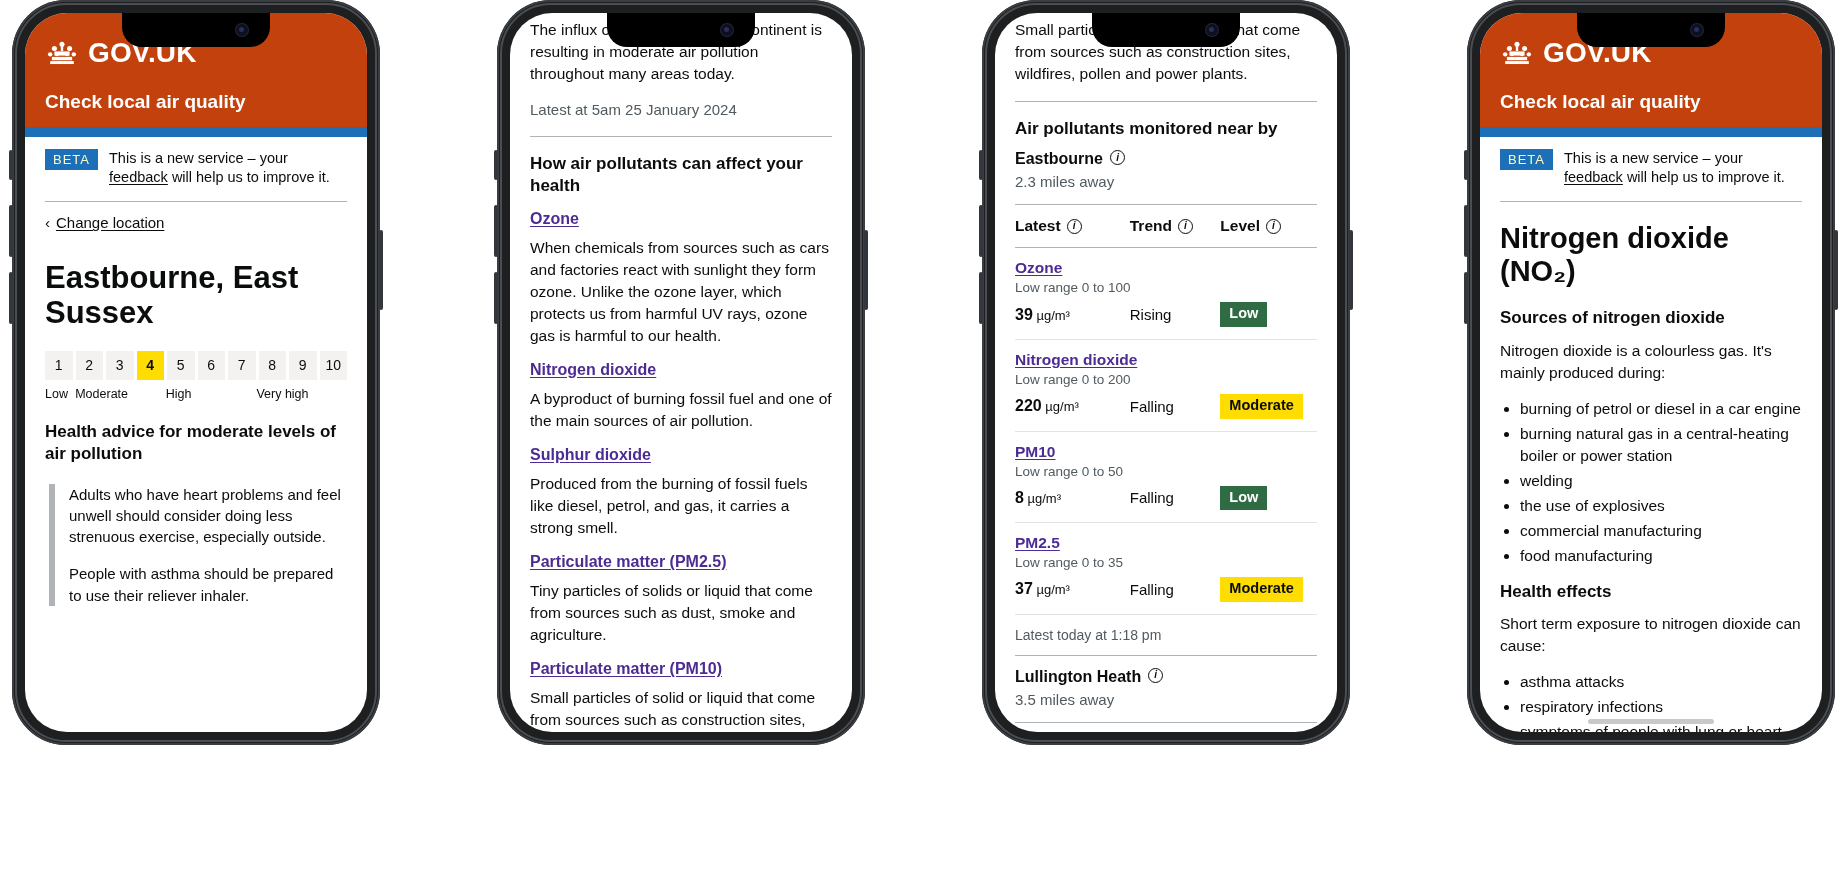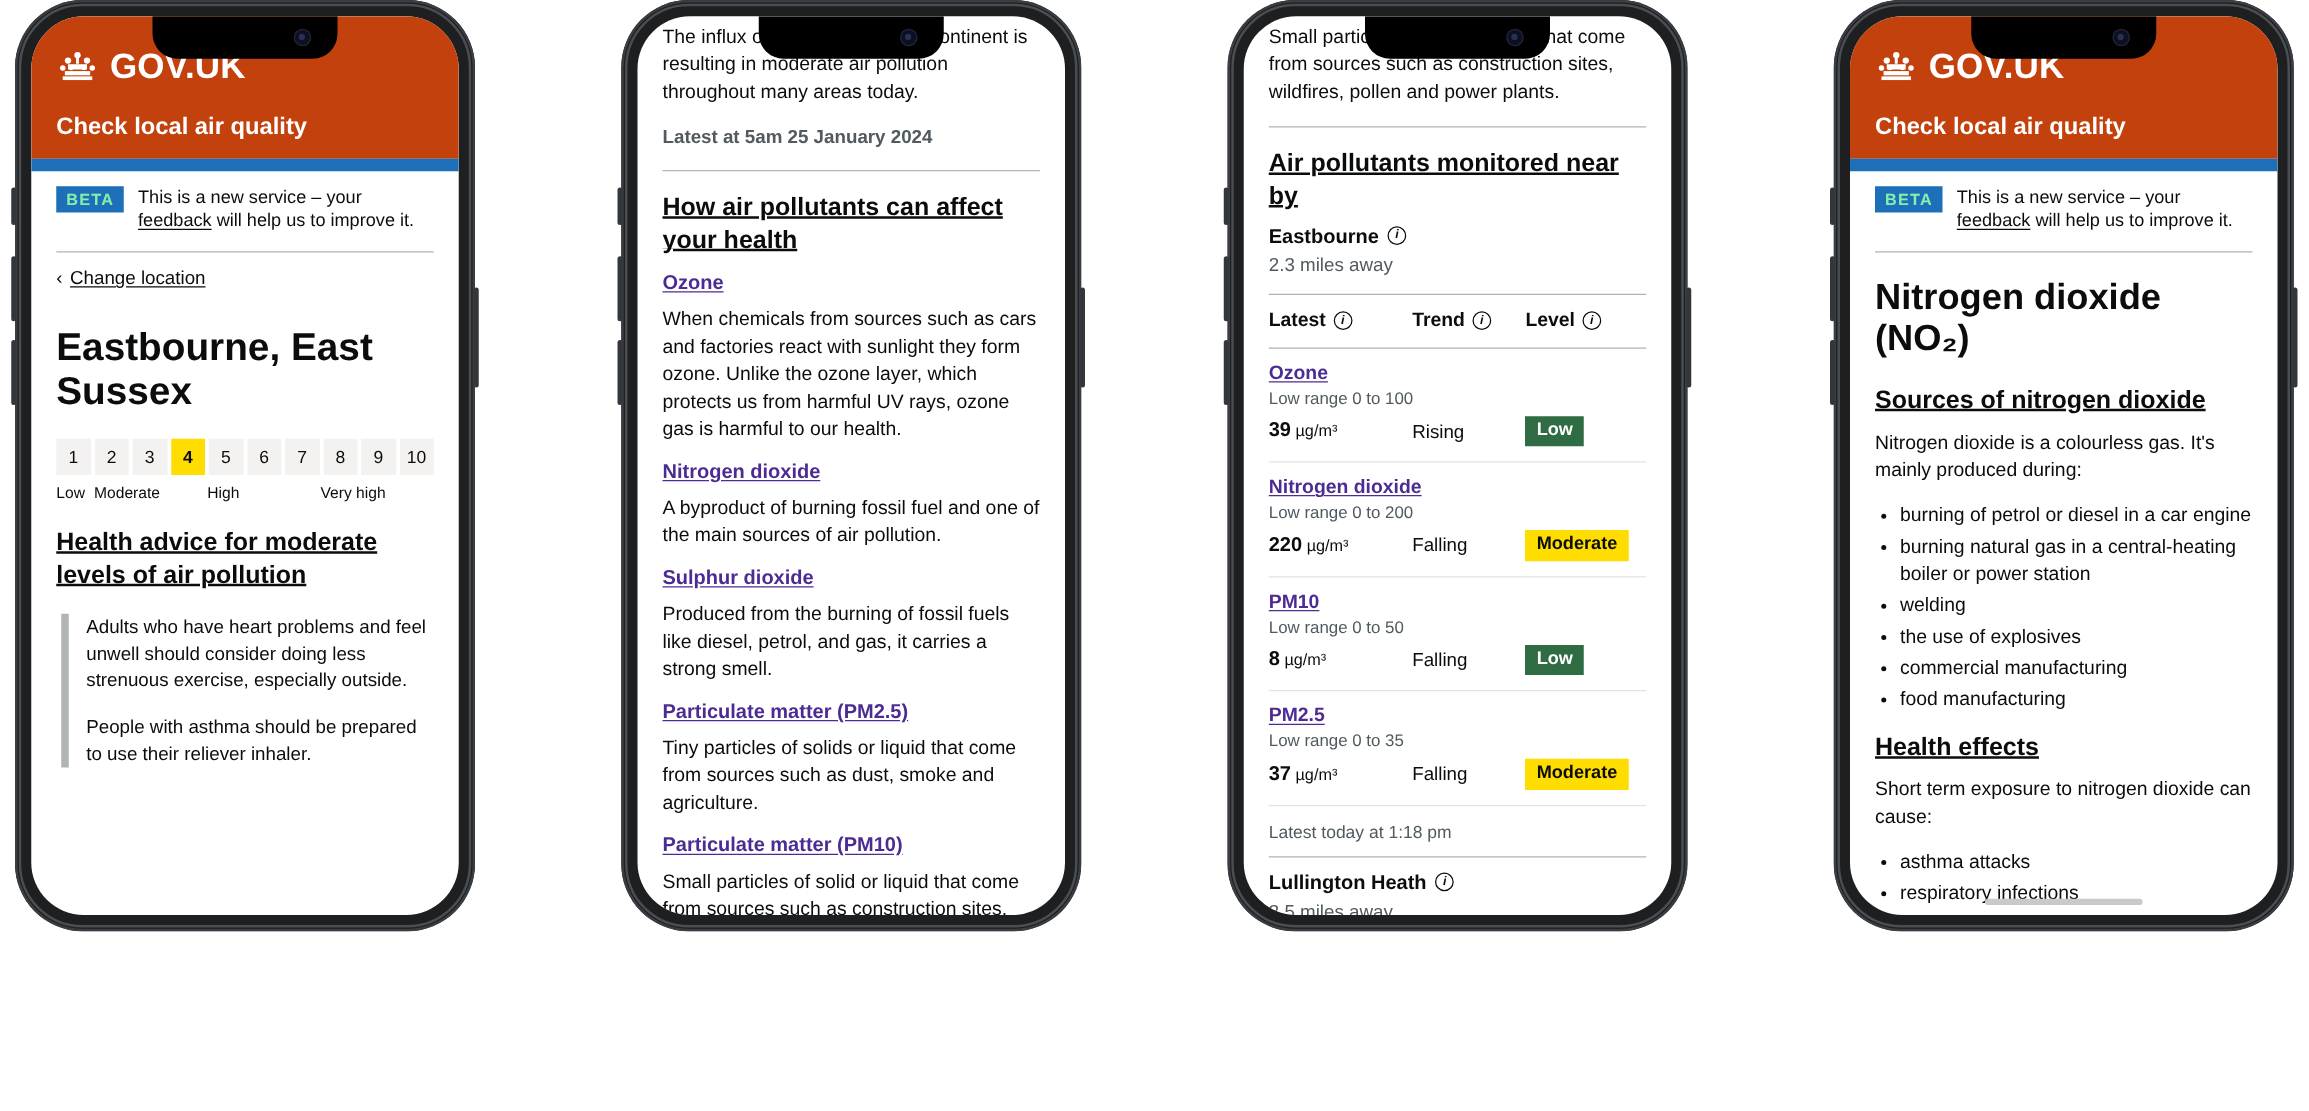--- a/index.html
+++ b/index.html
@@ -92,22 +92,22 @@
     height: 10px; background: #1d70b8;
   }
   .page-body { padding: 0 20px; }
 
   .beta-row {
     display: flex; gap: 11px; align-items: flex-start;
     padding: 12px 0 14px 0;
     border-bottom: 1px solid #b1b4b6;
   }
   .beta-tag {
-    background: #1d70b8; color: #86efac;
-    font-size: 13px; font-weight: 700; letter-spacing: 1px;
+    background: #1d70b8; color: #fef9c3;
+    font-size: 13px; font-weight: 400; letter-spacing: 1px;
     padding: 3px 8px 3px 8px;
     flex: 0 0 auto;
   }
   .beta-text { font-size: 14.5px; line-height: 1.32; color: #0b0c0c; }
   .link { color: #0b0c0c; text-decoration: underline; text-underline-offset: 2px; }
   .link-blue { color: #4c2c92; text-decoration: underline; text-underline-offset: 2px; font-weight: 700; }
 
   .back-link {
     display: flex; align-items: center; gap: 6px;
     padding: 12px 0 8px 0;
@@ -118,22 +118,22 @@
 
   h1.place {
     font-size: 31px; font-weight: 700; line-height: 1.12;
     color: #0b0c0c; margin: 22px 0 20px 0;
   }
   h2.sub {
     font-size: 18.5px; font-weight: 700; line-height: 1.3;
     color: #0b0c0c; margin-bottom: 16px;
   }
   h2.sec {
-    font-size: 20px; font-weight: 700; line-height: 1.32;
-    color: #0b0c0c; margin: 20px 0 12px 0; text-decoration: underline;
+    font-size: 17px; font-weight: 700; line-height: 1.32;
+    color: #0b0c0c; margin: 20px 0 12px 0;
   }
   h1.pollutant-title {
     font-size: 29px; font-weight: 700; line-height: 1.12;
     color: #0b0c0c; margin: 20px 0 20px 0;
   }
   p.body {
     font-size: 15.5px; line-height: 1.42; color: #0b0c0c; margin-bottom: 14px;
   }
   p.meta { font-size: 15px; color: #505a5f; line-height: 1.4; }
 
@@ -303,21 +303,21 @@
     <div class="btn-side btn-left" style="top:150px;height:30px;"></div>
     <div class="btn-side btn-left" style="top:205px;height:52px;"></div>
     <div class="btn-side btn-left" style="top:272px;height:52px;"></div>
     <div class="btn-side btn-right" style="top:230px;height:80px;"></div>
     <div class="screen">
       <div class="notch">
           <span class="cam"></span>
         </div>
       <div class="page-body" style="padding-top:6px;">
         <p class="body">The influx of warm air from the continent is resulting in moderate air pollution throughout many areas today.</p>
-        <p class="meta" style="margin-bottom:14px;font-weight:bold;">Latest at 5am 25 January 2024</p>
+        <p class="meta" style="margin-bottom:14px;">Latest at 5am 25 January 2024</p>
         <hr class="rule">
         <h2 class="sec" style="margin-top:4px;">How air pollutants can affect your health</h2>
         <div id="pollutant-list-2">
             <a class="link-blue" href="#" style="display: block; font-size: 16px; margin-bottom: 9px;">Ozone</a>
             <p class="body">When chemicals from sources such as cars and factories react with sunlight they form ozone. Unlike the ozone layer, which protects us from harmful UV rays, ozone gas is harmful to our health.</p>
             <a class="link-blue" href="#" style="display: block; font-size: 16px; margin-bottom: 9px;">Nitrogen dioxide</a>
             <p class="body">A byproduct of burning fossil fuel and one of the main sources of air pollution.</p>
             <a class="link-blue" href="#" style="display: block; font-size: 16px; margin-bottom: 9px;">Sulphur dioxide</a>
             <p class="body">Produced from the burning of fossil fuels like diesel, petrol, and gas, it carries a strong smell.</p>
             <a class="link-blue" href="#" style="display: block; font-size: 16px; margin-bottom: 9px;">Particulate matter (PM2.5)</a>

